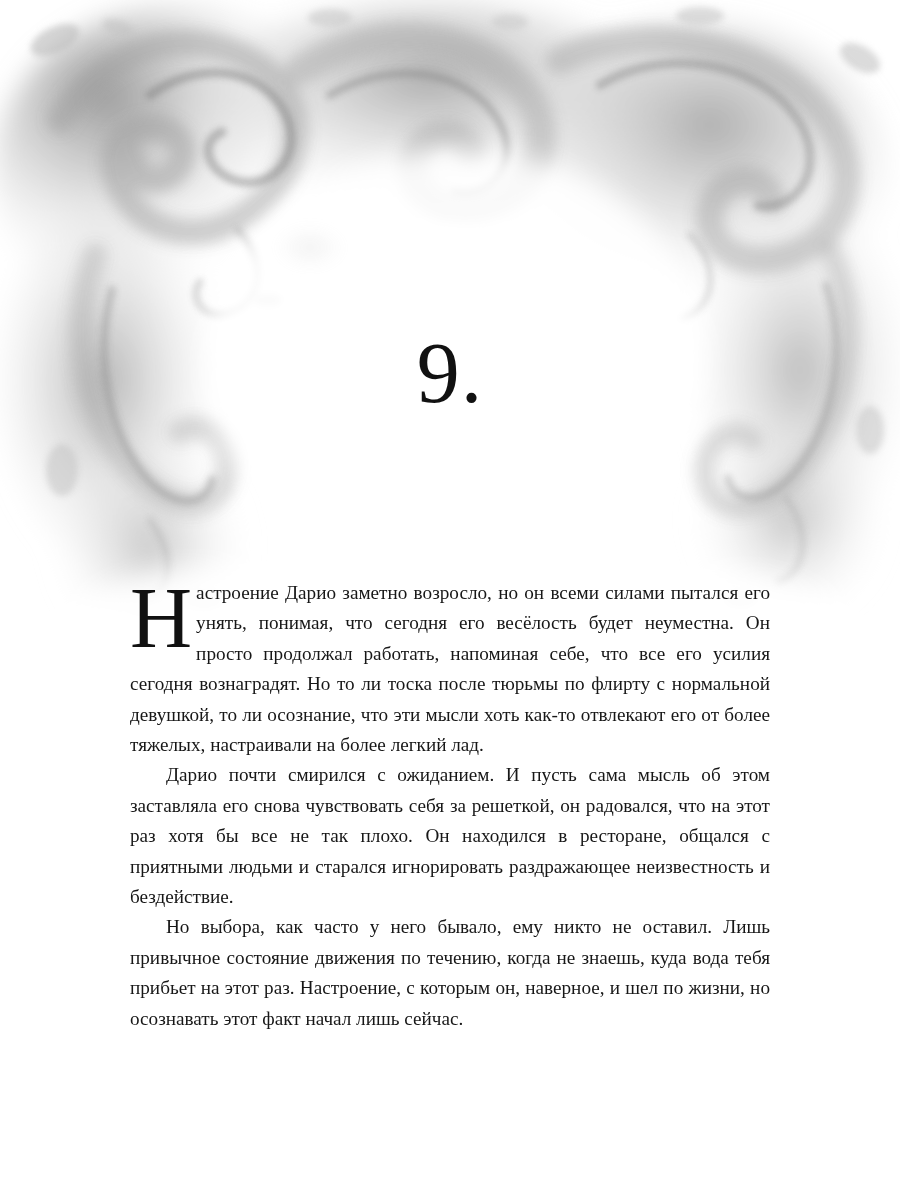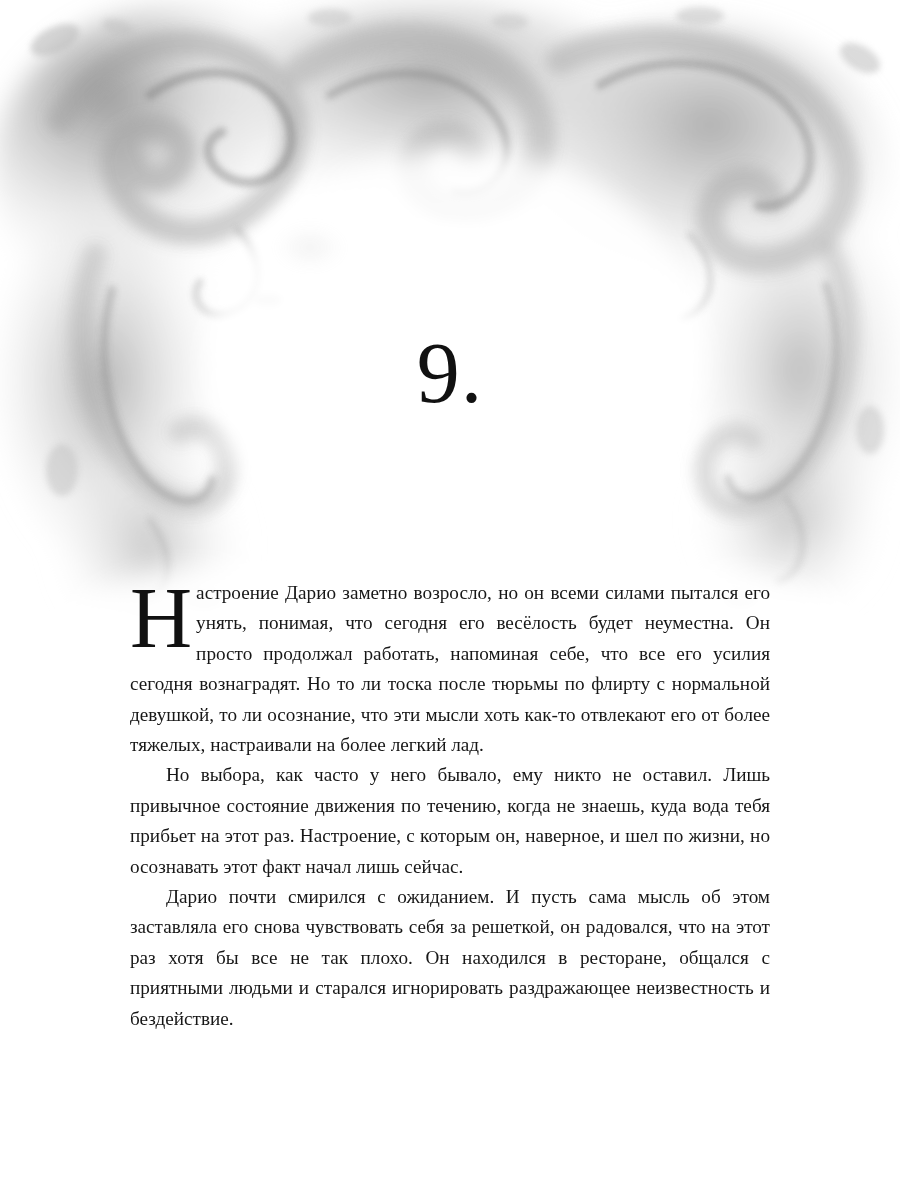--- a/index.html
+++ b/index.html
@@ -195,17 +195,17 @@
     <ellipse cx="455" cy="360" rx="250" ry="210" fill="#ffffff" opacity="0.86" filter="url(#blurB)"></ellipse>
     <ellipse cx="455" cy="380" rx="170" ry="150" fill="#ffffff" opacity="0.95" filter="url(#blurA)"></ellipse>
     <ellipse cx="455" cy="640" rx="430" ry="90" fill="#ffffff" opacity="0.9" filter="url(#blurB)"></ellipse>
     <ellipse cx="310" cy="250" rx="40" ry="26" fill="url(#gCore)" opacity="0.18" filter="url(#blurA)"></ellipse>
   </svg>
 
   <div id="chapter-number">9.</div>
 
   <div id="body-text">
     <p class="first"><span class="dropcap">Н</span><span>астроение Дарио заметно возросло, но он всеми силами пытался его унять, понимая, что сегодня его весёлость будет неуместна. Он просто продолжал работать, напоминая себе, что все его усилия сегодня вознаградят. Но то ли тоска после тюрьмы по флирту с нормальной девушкой, то ли осознание, что эти мысли хоть как-то отвлекают его от более тяжелых, настраивали на более легкий лад.</span></p>
+    <p>Дарио почти смирился с ожиданием. И пусть сама мысль об этом заставляла его снова чувствовать себя за решеткой, он радовался, что на этот раз хотя бы все не так плохо. Он находился в ресторане, общался с приятными людьми и старался игнорировать раздражающее неизвестность и бездействие.</p>
     <p>Но выбора, как часто у него бывало, ему никто не оставил. Лишь привычное состояние движения по течению, когда не знаешь, куда вода тебя прибьет на этот раз. Настроение, с которым он, наверное, и шел по жизни, но осознавать этот факт начал лишь сейчас.</p>
-    <p>Дарио почти смирился с ожиданием. И пусть сама мысль об этом заставляла его снова чувствовать себя за решеткой, он радовался, что на этот раз хотя бы все не так плохо. Он находился в ресторане, общался с приятными людьми и старался игнорировать раздражающее неизвестность и бездействие.</p>
   </div>
 
 </div>
 
 </body></html>

